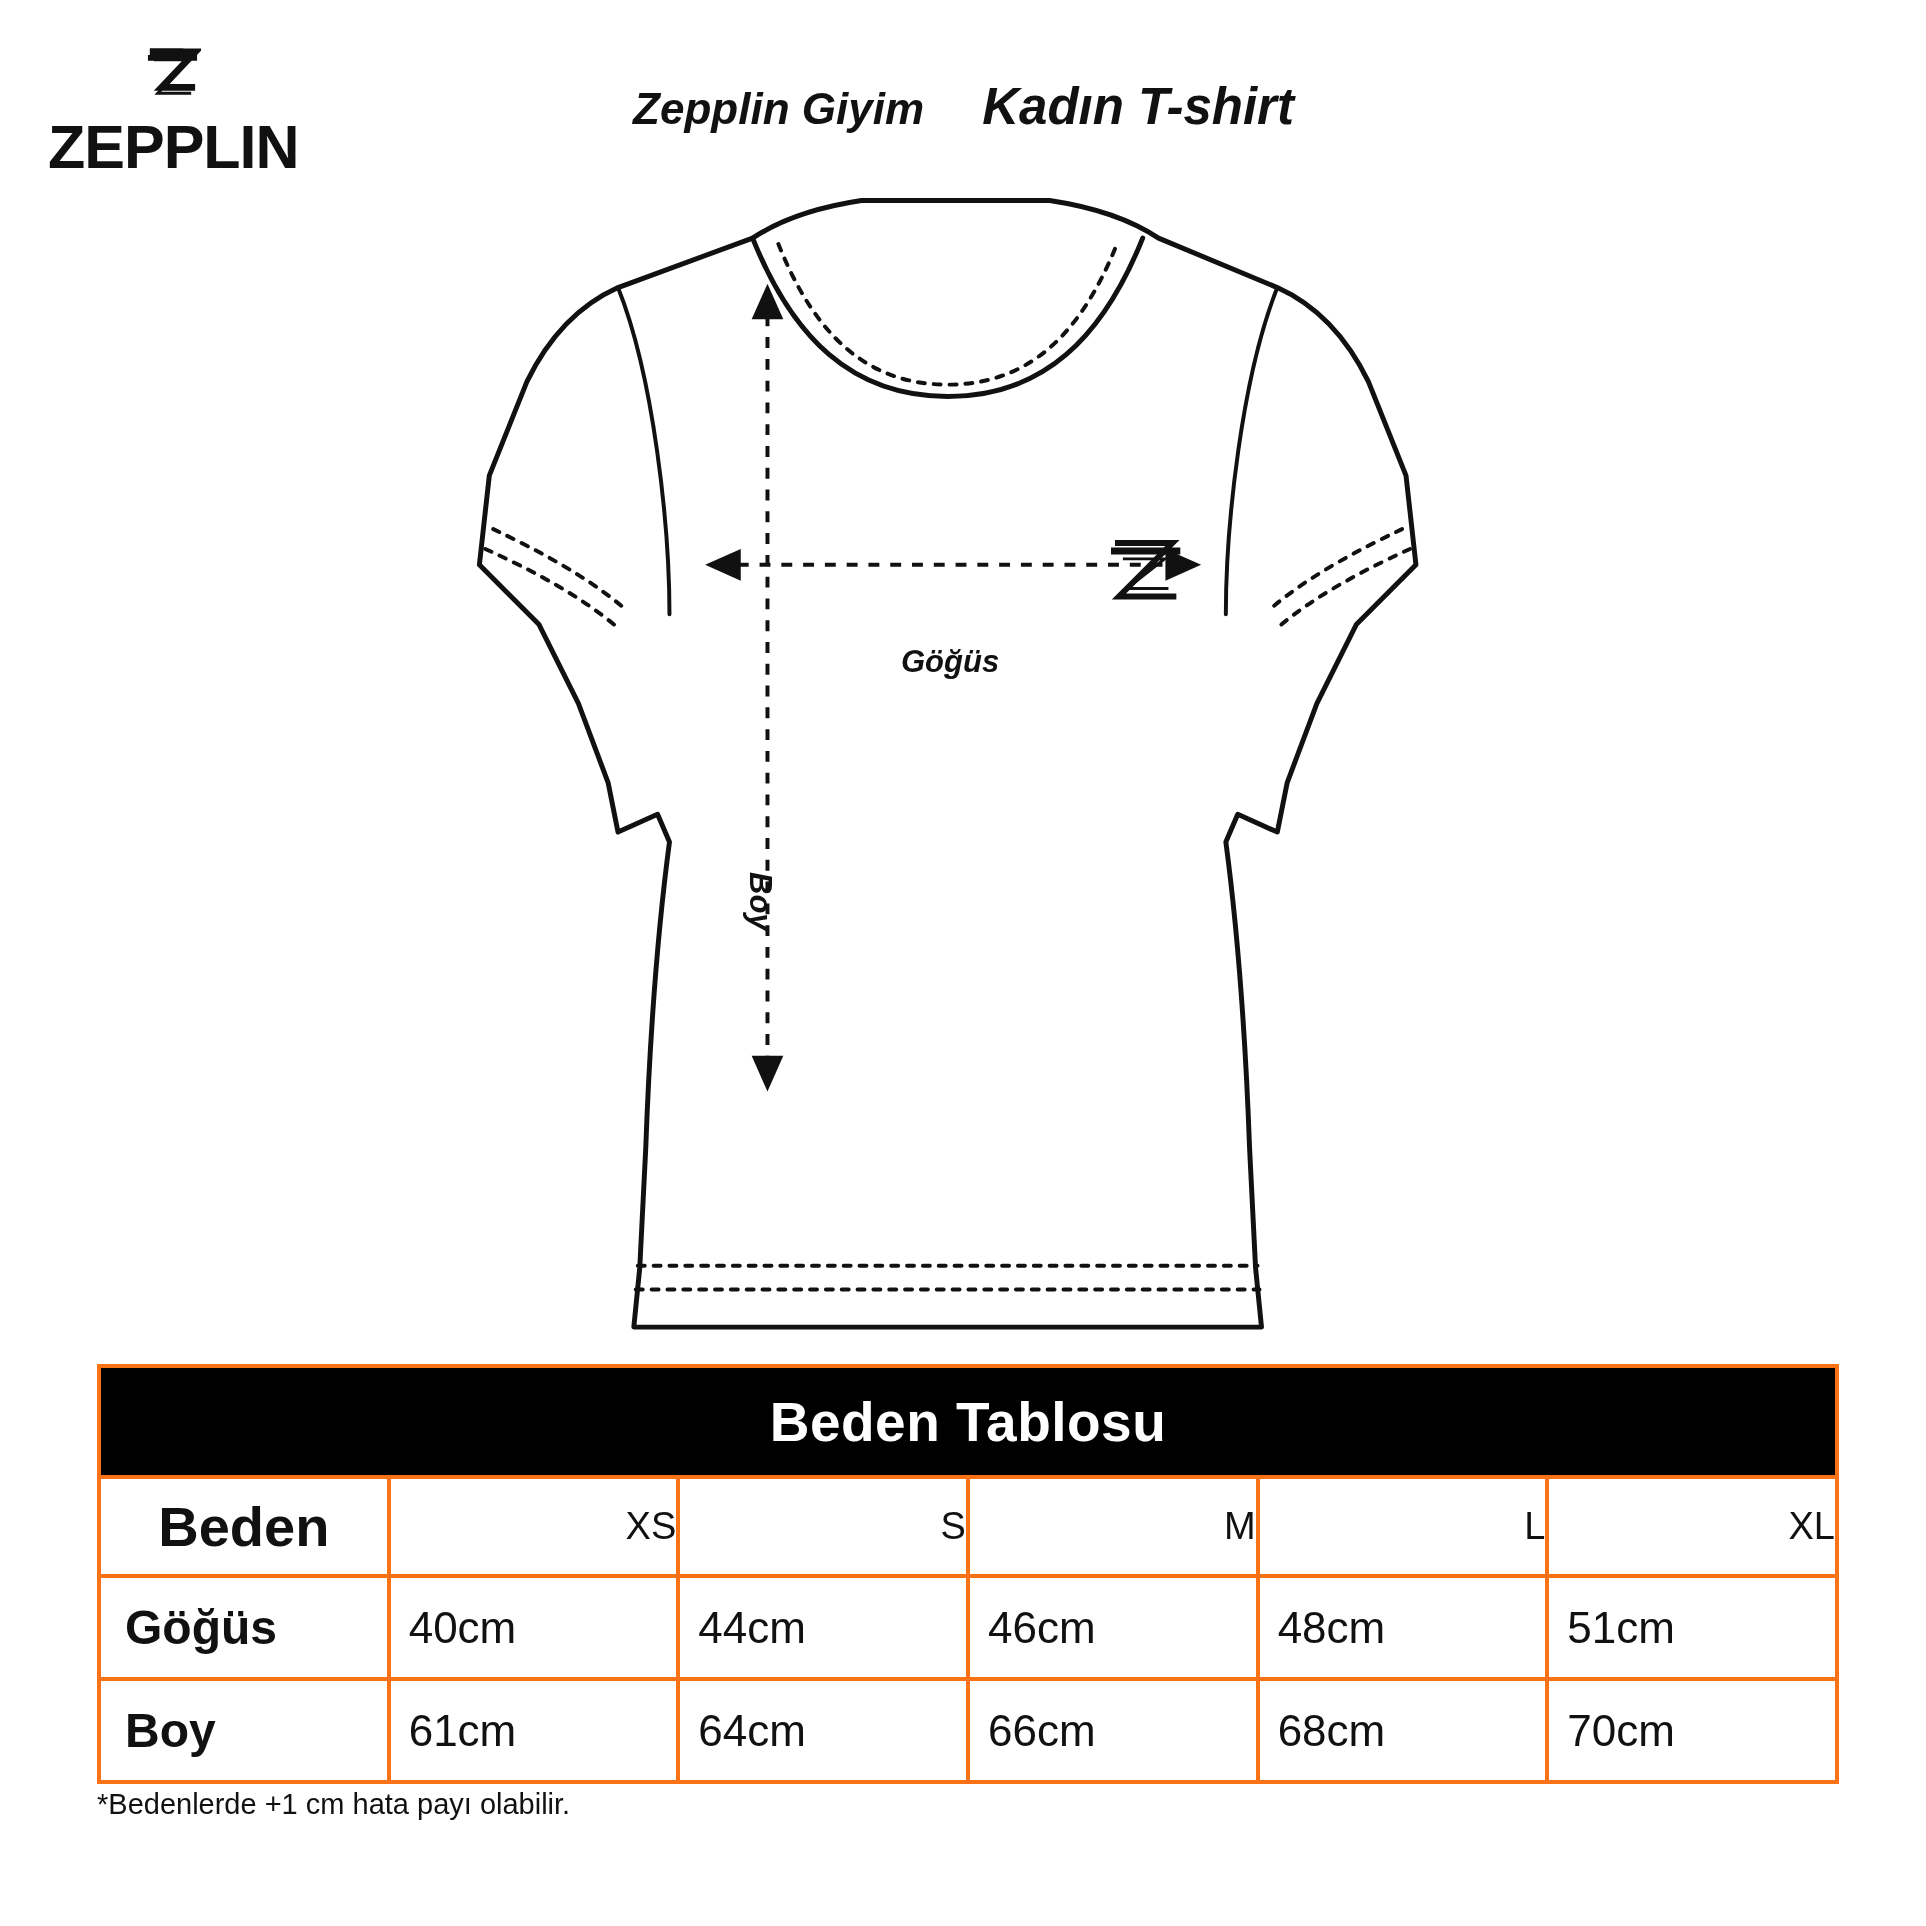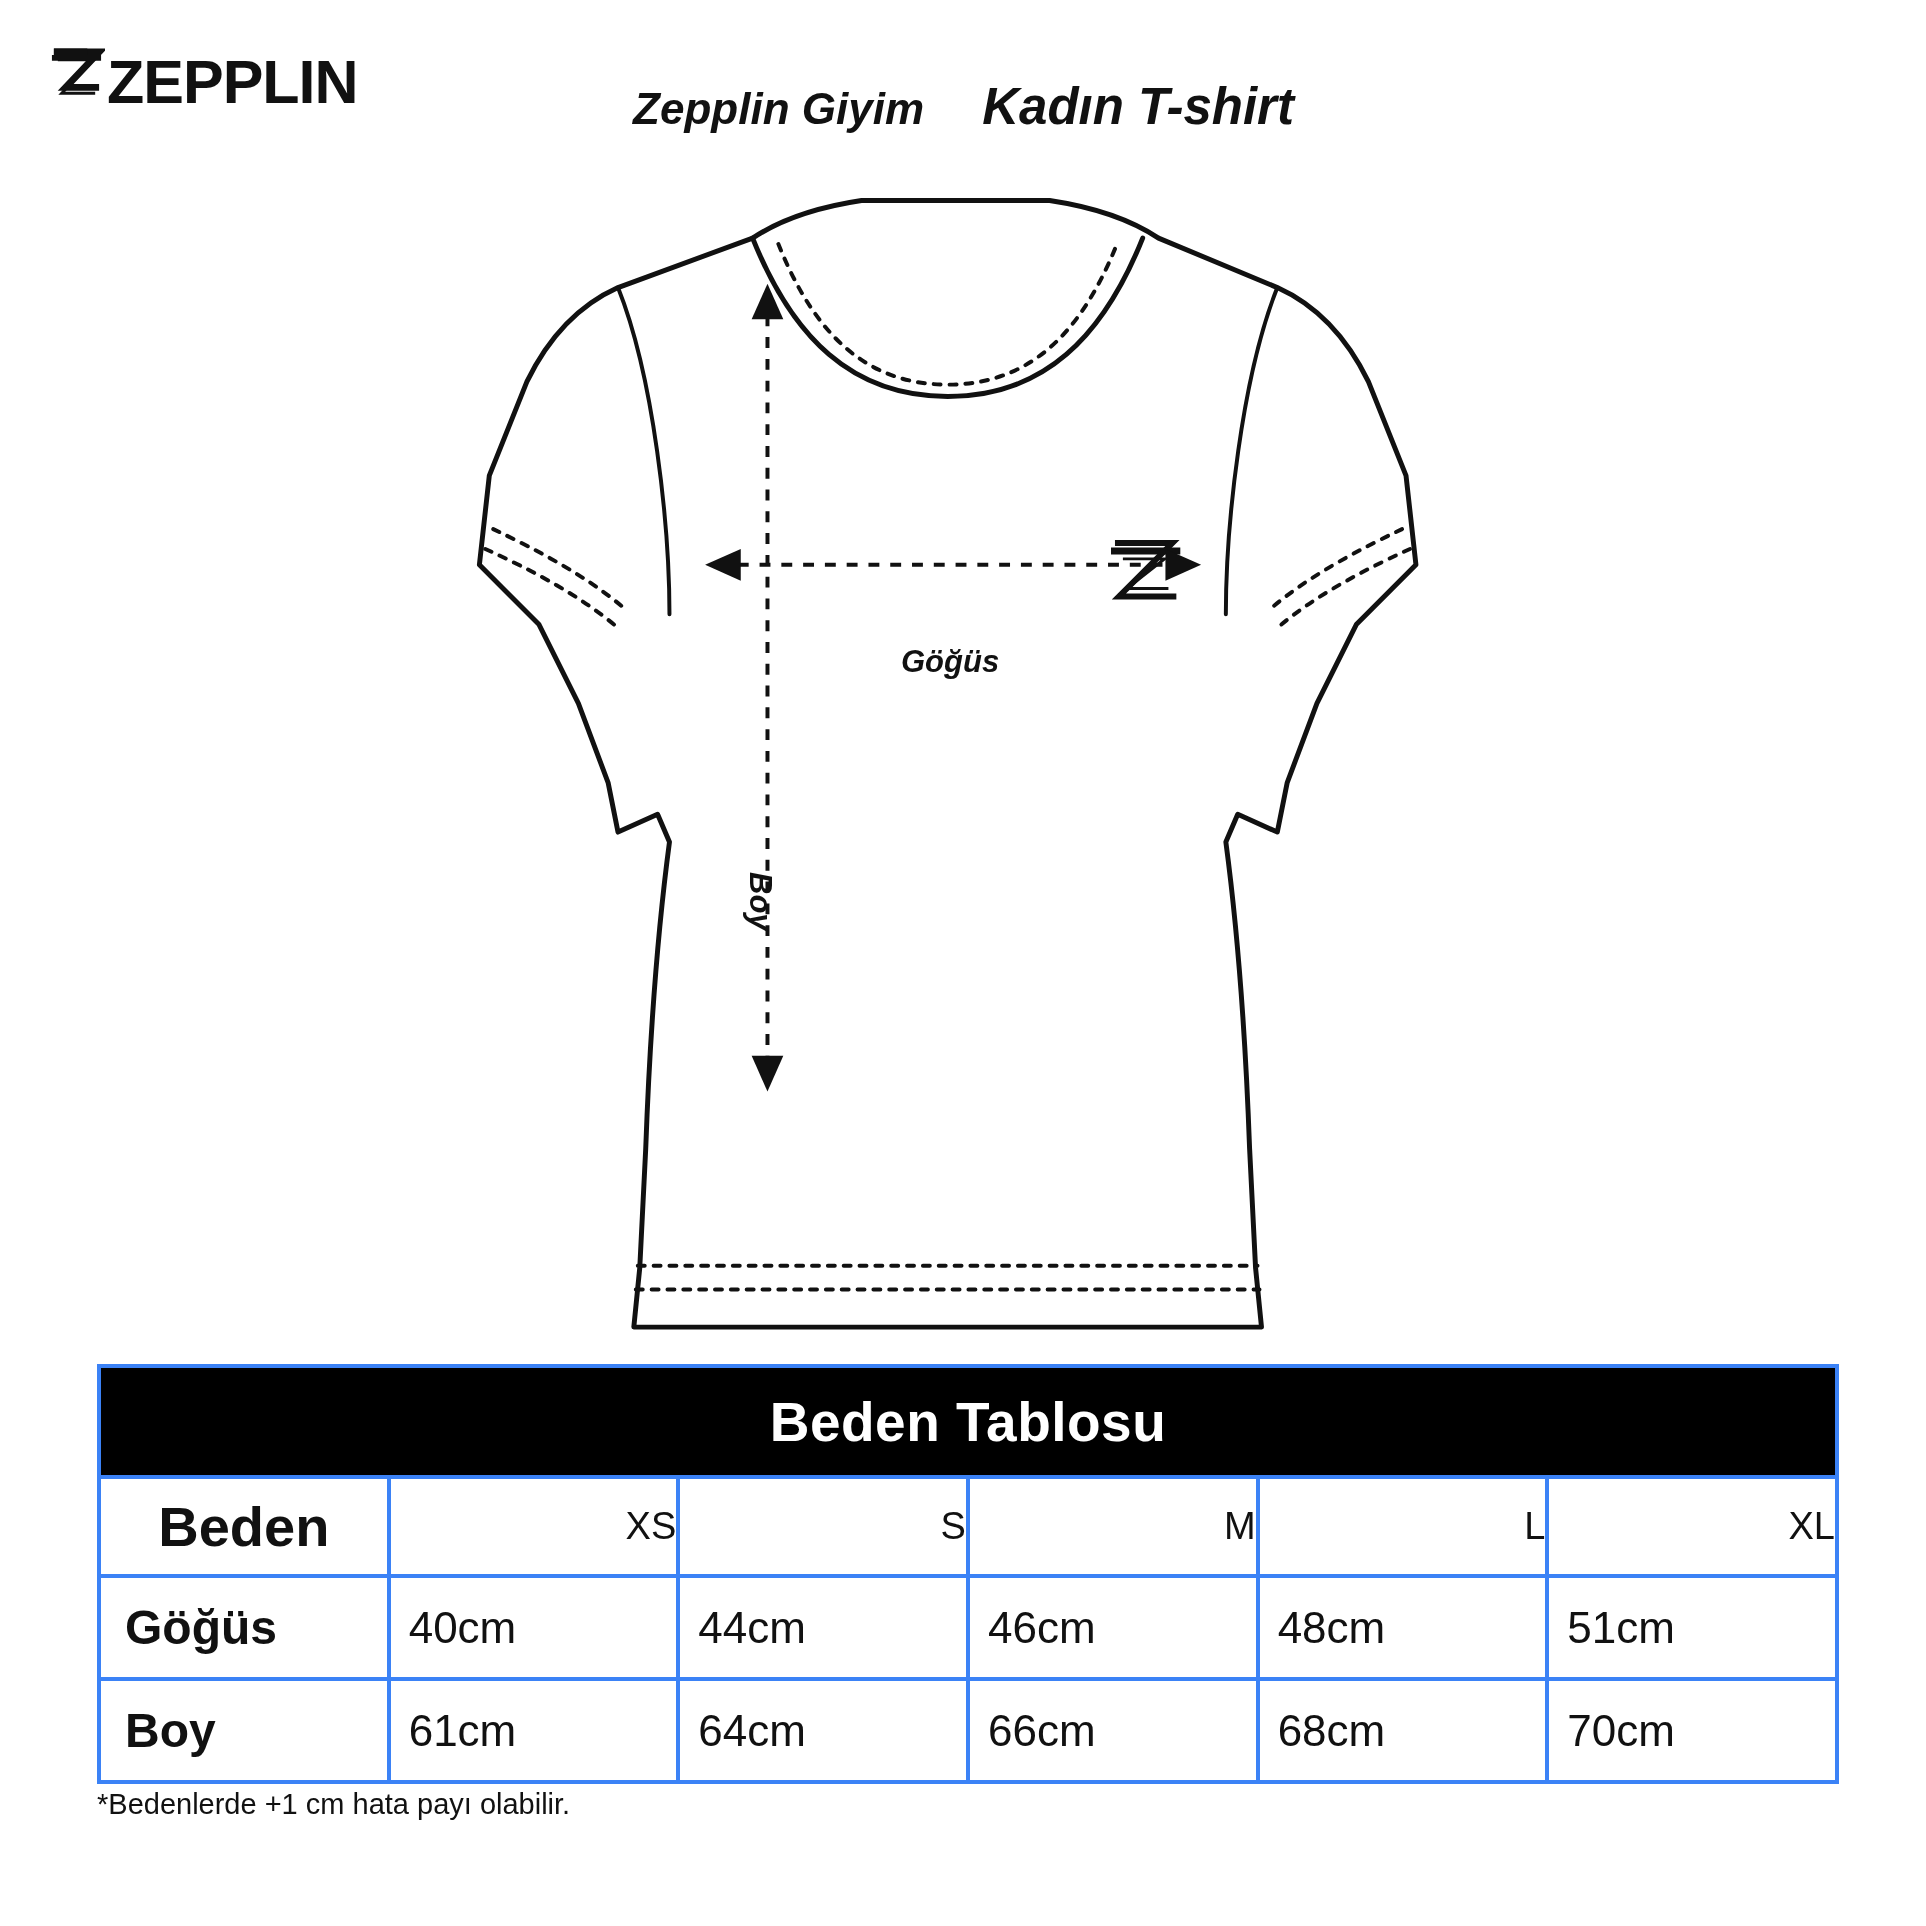--- a/index.html
+++ b/index.html
@@ -23,20 +23,21 @@
     left: 0;
     width: 1927px;
     height: 178px;
   }
   #brand-logo {
     position: absolute;
     left: 48px;
     top: 48px;
     display: flex;
     align-items: center;
+    flex-direction: column;
   }
   #brand-logo .zmark {
     margin-right: 2px;
   }
   #brand-logo .brandtext {
     font-size: 61px;
     font-weight: 700;
     letter-spacing: -1px;
     line-height: 1;
     color: #111111;
@@ -98,21 +99,21 @@
   
   #size-table {
     position: absolute;
     left: 97px;
     top: 1364px;
     width: 1742px;
     border-collapse: collapse;
     table-layout: fixed;
   }
   #size-table td, #size-table th {
-    border: 4px solid #3b82f6;
+    border: 4px solid #f97316;
     padding: 0;
   }
   #size-table .title-cell {
     background: #000000;
     color: #ffffff;
     text-align: center;
     font-size: 55px;
     font-weight: 700;
     height: 107px;
     letter-spacing: 0.5px;

